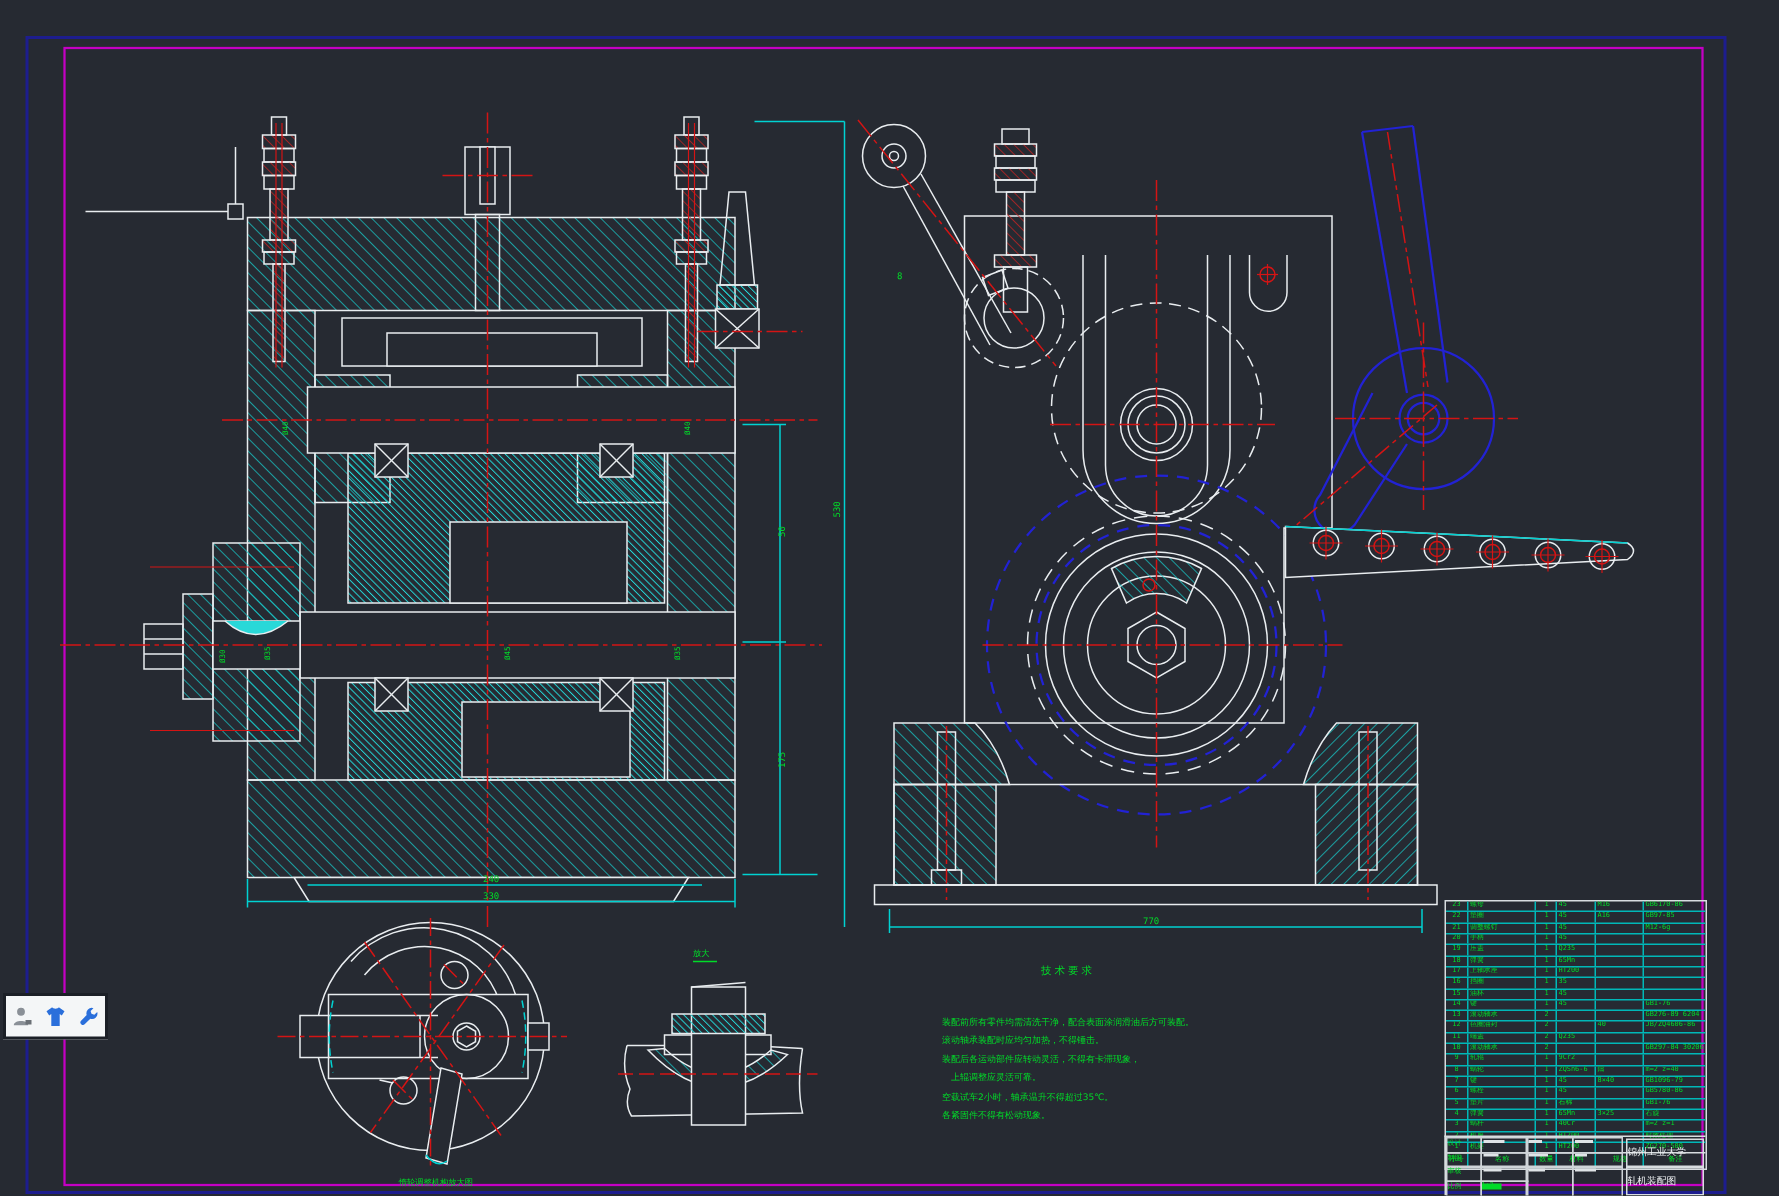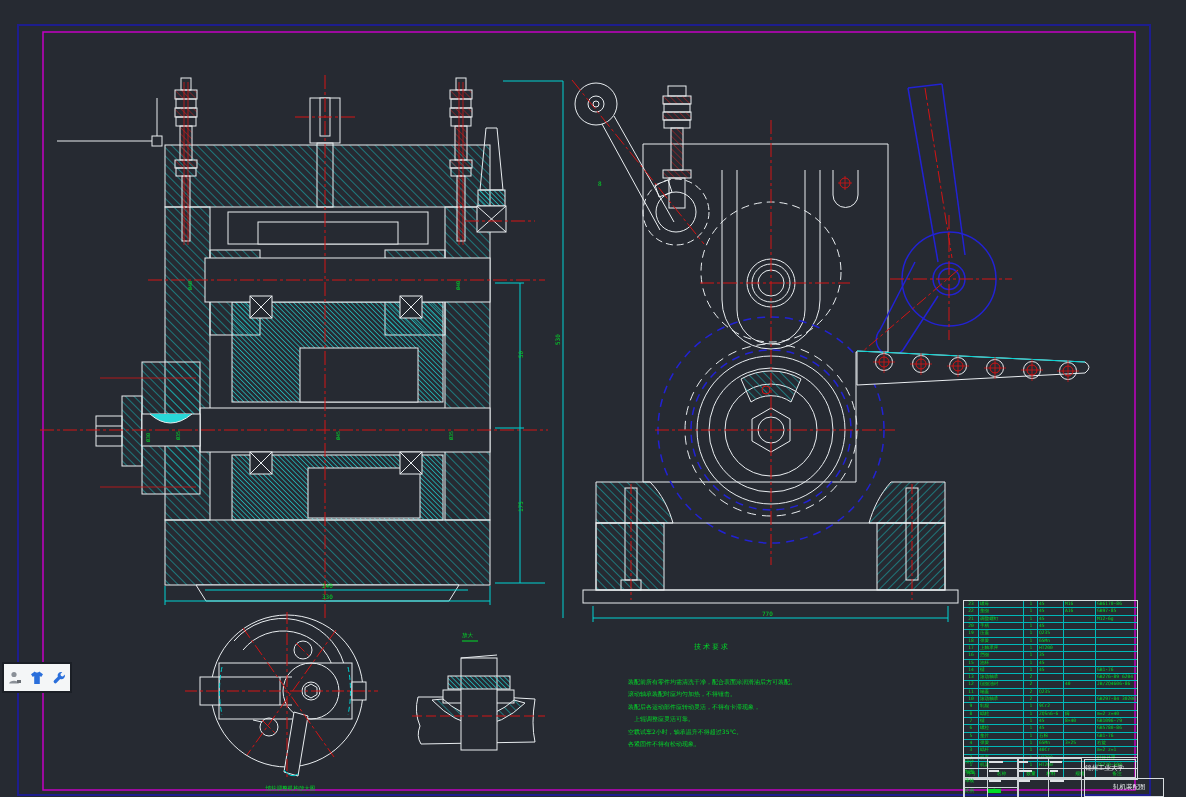--- a/index.html
+++ b/index.html
@@ -28,21 +28,21 @@
   
   #tblock{position:absolute;left:963px;top:757px;width:173px;height:39px;
           border-left:1px solid #d8dde0;border-top:1px solid #d8dde0;font-size:4.6px;color:#00dc28;}
   #tblock .grid{position:absolute;left:0;top:0;width:116px;height:39px;}
   #tblock .cell{position:absolute;border:0.5px solid #cfd4d8;overflow:hidden;
                 font-family:"DejaVu Sans Mono","Liberation Mono",monospace;}
   .wm{display:inline-block;height:2px;background:#dfe3e6;vertical-align:middle;margin:0 1px;}
   #tblock .org,#tblock .ttl{position:absolute;left:120px;width:50px;height:17px;
         border:1px solid #d8dde0;color:#eef1f3;font-size:6.5px;
         line-height:17px;overflow:hidden;white-space:nowrap;}
-  #tblock .org{top:1px;} #tblock .ttl{top:20px;padding-left:28px;}
+  #tblock .org{top:1px;} #tblock .ttl{top:20px;}
   .chip{position:absolute;background:#00dc28;}
   
   #minibar{position:absolute;left:2px;top:662px;width:66px;height:27px;background:#f4f6f7;
            border:2px solid #1b1f26;display:flex;align-items:center;justify-content:space-around;}
   #minibar .ic{width:16px;height:16px;display:block;cursor:pointer;}
   
   .cap{position:absolute;color:#00dc28;font-size:5.5px;white-space:nowrap;
        font-family:"DejaVu Sans Mono","Liberation Mono",monospace;}
 </style>
 </head>

